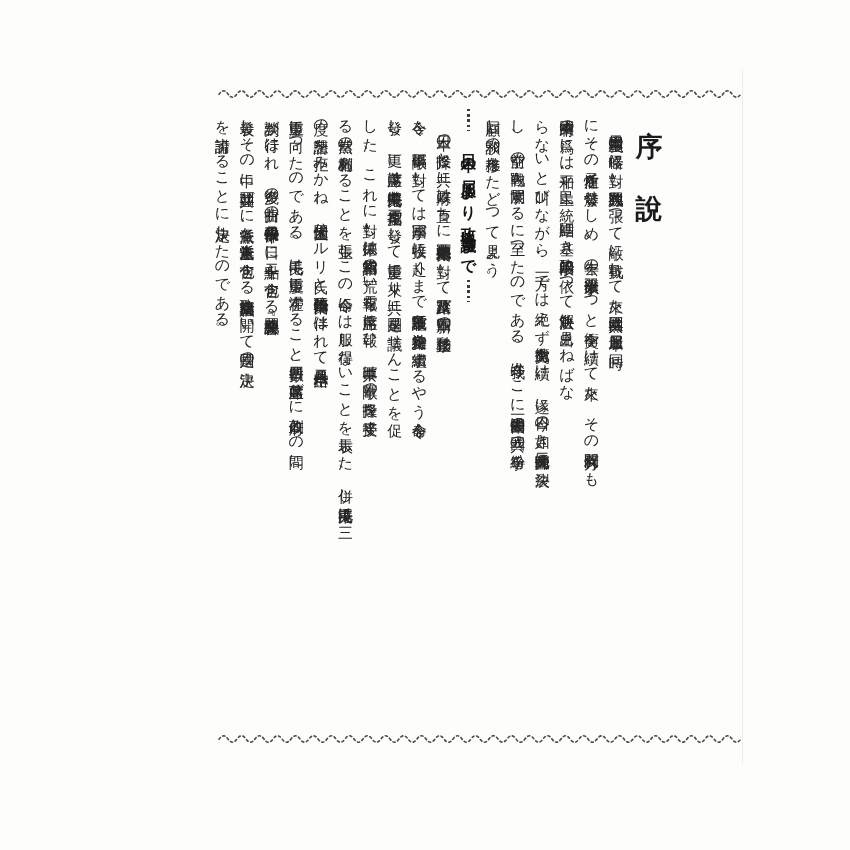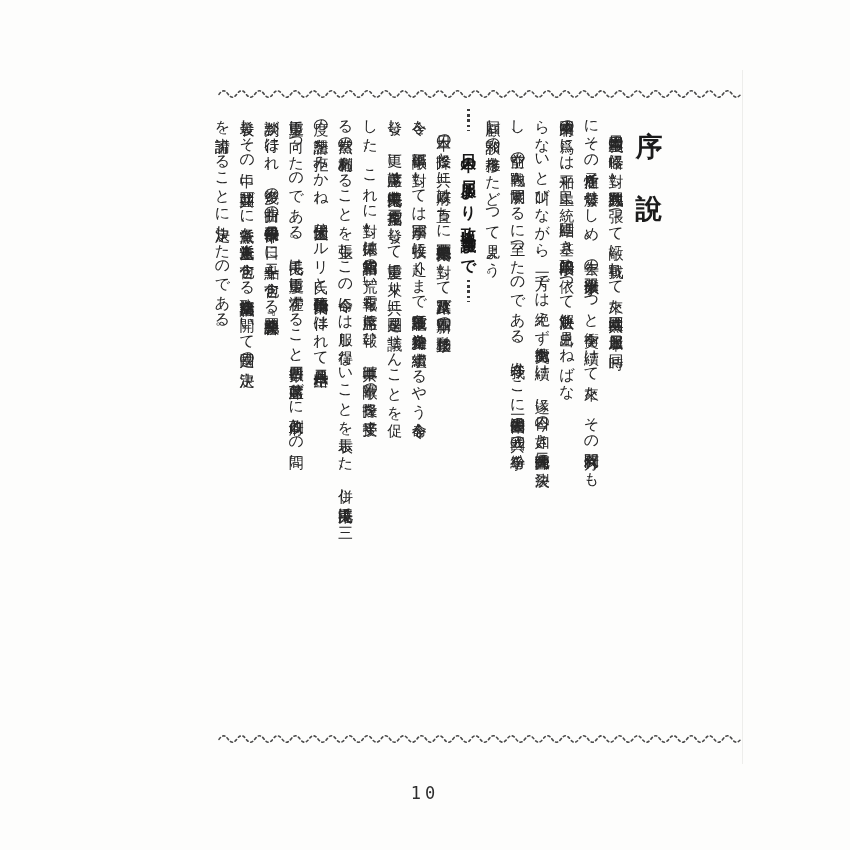--- a/index.html
+++ b/index.html
@@ -85,14 +85,13 @@
     <p class="col">重慶に向つたのである。毛氏は重慶に滯在すること四千數日、蔣主席並びに政府側との間に</p>
     <p class="col">談判が行はれ、幾多の曲折の後十月十日双十節の日に十二點を包含する『國共會談紀要』を</p>
     <p class="col">發表しその中に國共並びに各黨派、無黨派人士を包含する政治協商會議を開いて國是の決定</p>
     <p class="col">を討論することに決定したのである。</p>
   </div>
 
   <svg class="wave wave-bottom" width="524" height="12" viewBox="0 0 524 12">
     <path fill="none" stroke="#4a4a4a" stroke-width="1.6" stroke-dasharray="2.2 2.8" stroke-linecap="round" d="M2,8.4 q4.5,-6.8 9,-0.4 t9,0 t9,0 t9,0 t9,0 t9,0 t9,0 t9,0 t9,0 t9,0 t9,0 t9,0 t9,0 t9,0 t9,0 t9,0 t9,0 t9,0 t9,0 t9,0 t9,0 t9,0 t9,0 t9,0 t9,0 t9,0 t9,0 t9,0 t9,0 t9,0 t9,0 t9,0 t9,0 t9,0 t9,0 t9,0 t9,0 t9,0 t9,0 t9,0 t9,0 t9,0 t9,0 t9,0 t9,0 t9,0 t9,0 t9,0 t9,0 t9,0 t9,0 t9,0 t9,0 t9,0 t9,0 t9,0 t9,0 t9,0"></path>
   </svg>
 
-  <div class="pageno">10</div>
 </div>
 
 </body></html>

